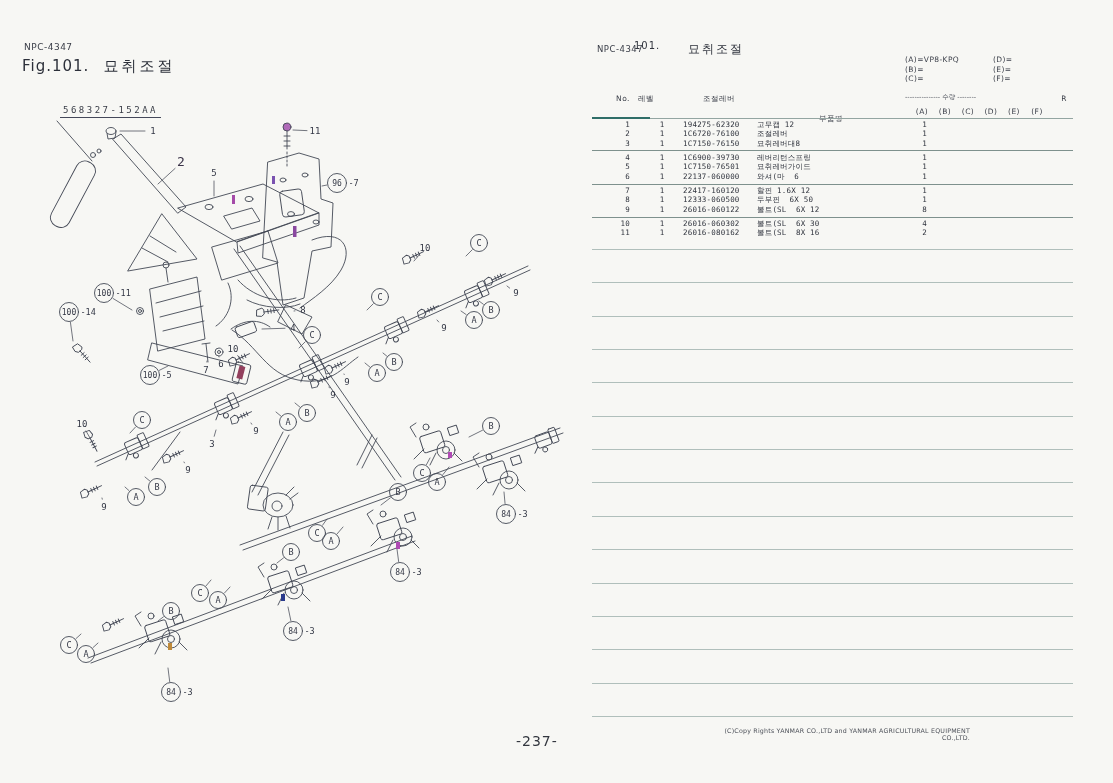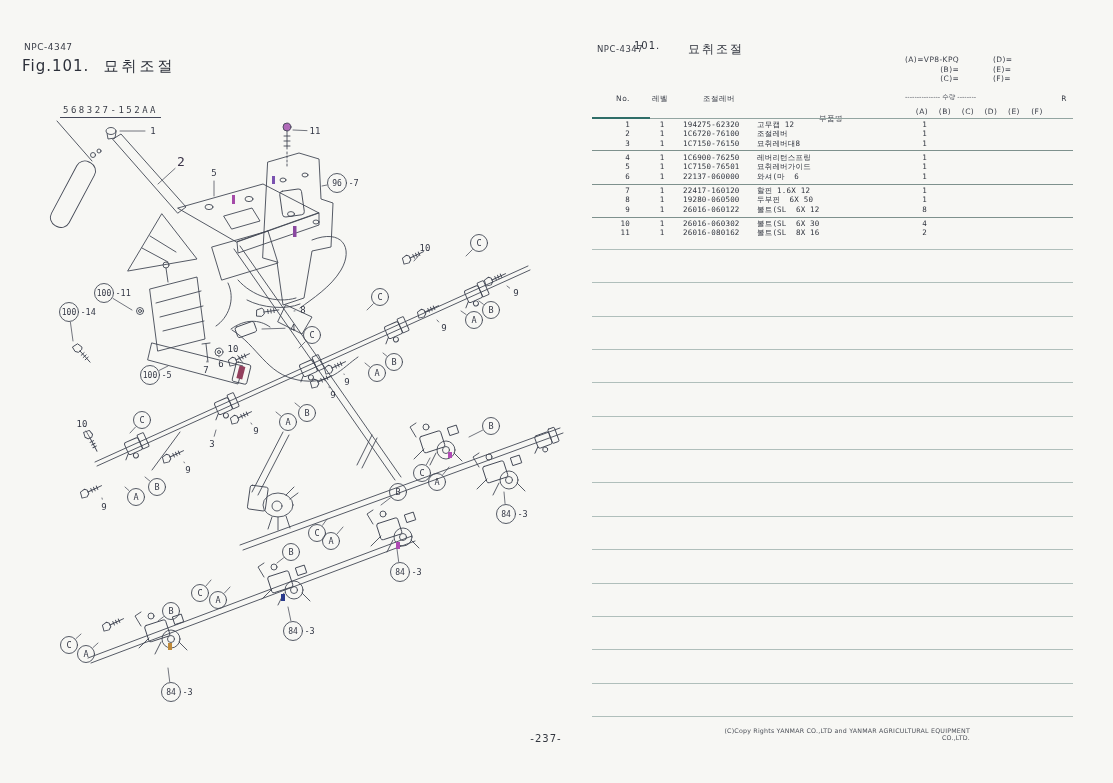--- a/index.html
+++ b/index.html
@@ -14,38 +14,38 @@
   .fig-title-l .kr{margin-left:14px;letter-spacing:3px;}
   .part-ref{left:60px;top:105px;font-size:9px;letter-spacing:2.5px;color:#383c46;
             border-bottom:1px solid #44485a;padding:0 3px 2px 3px;}
 
   
   .doc-code-r{left:597px;top:44px;font-size:8.5px;letter-spacing:.5px;color:#3a3e48;}
   .fig-no-r{left:634px;top:40px;font-size:10px;letter-spacing:1px;color:#30343e;}
   .fig-title-r{left:688px;top:41px;font-size:12px;letter-spacing:2px;color:#2c303a;}
 
   .legend-col{font-size:7.5px;line-height:9.5px;color:#3a3e48;letter-spacing:.4px;}
-  #legend-a{left:905px;top:55px;text-align:right;}
+  #legend-a{left:905px;top:55px;}
   #legend-b{left:993px;top:55px;}
 
   .th{font-size:7.5px;color:#3a3e48;text-align:center;letter-spacing:.5px;}
   .qty-dash{left:905px;top:93px;width:162px;font-size:6.5px;color:#4a4e58;white-space:nowrap;}
   .hline{height:1px;background:#93a5a1;}
   .sep{height:1px;background:#7e918d;}
   .empty-line{height:1px;background:#b0bfbb;}
 
   .trow{position:absolute;height:9.5px;font-size:7.5px;letter-spacing:.2px;color:#30343e;}
   .trow span{position:absolute;top:0;white-space:pre;}
   .c-no{left:8px;width:30px;text-align:right;}
   .c-lv{left:63px;width:14px;text-align:center;}
   .c-pn{left:91px;}
   .c-nm{left:165px;}
   .c-qa{left:313px;width:22px;text-align:right;}
 
-  .footer-page{left:516px;top:733px;width:60px;text-align:center;font-size:10px;letter-spacing:1px;color:#33373f;}
+  .footer-page{left:516px;top:733px;width:60px;text-align:left;font-size:14px;letter-spacing:1px;color:#33373f;}
   .footer-copy{left:700px;top:727px;width:270px;text-align:right;font-size:6.3px;color:#4c5058;letter-spacing:.2px;}
 
   svg text{font-family:"DejaVu Sans Mono","Liberation Mono",monospace;}
 </style>
 </head>
 <body>
 
 <div class="page">
 
   <div class="abs doc-code-l">NPC-4347</div>
@@ -358,21 +358,21 @@
       <div>(B)=</div>
       <div>(C)=</div>
     </div>
   <div class="abs legend-col" id="legend-b">
       <div>(D)=</div>
       <div>(E)=</div>
       <div>(F)=</div>
     </div>
 
   <div class="abs th" style="left:610px;top:94px;width:26px;">No.</div>
-  <div class="abs th" style="left:645px;top:94px;width:30px;">레벨</div>
+  <div class="abs th" style="left:631px;top:94px;width:30px;">레벨</div>
   <div class="abs th" style="left:688px;top:94px;width:62px;">조절레버</div>
   <div class="abs th" style="left:800px;top:94px;width:62px;margin-top:20px;">부품명</div>
   <div class="abs qty-dash">---------------  수량  --------</div>
   <div class="abs th" style="left:1056px;top:94px;width:16px;">R</div>
   <div id="qty-cols">
       <div class="abs th" style="left: 912px; top: 107px; width: 20px;">(A)</div>
       <div class="abs th" style="left: 935px; top: 107px; width: 20px;">(B)</div>
       <div class="abs th" style="left: 958px; top: 107px; width: 20px;">(C)</div>
       <div class="abs th" style="left: 981px; top: 107px; width: 20px;">(D)</div>
       <div class="abs th" style="left: 1004px; top: 107px; width: 20px;">(E)</div>
@@ -400,21 +400,21 @@
       <div class="trow mono" style="left: 592px; top: 138.5px; width: 481px;">
         <span class="c-no">3</span>
         <span class="c-lv">1</span>
         <span class="c-pn">1C7150-76150</span>
         <span class="c-nm">묘취레버대8</span>
         <span class="c-qa">1</span>
       </div>
       <div class="trow mono" style="left: 592px; top: 152.5px; width: 481px;">
         <span class="c-no">4</span>
         <span class="c-lv">1</span>
-        <span class="c-pn">1C6900-76250</span>
+        <span class="c-pn">1C6900-39730</span>
         <span class="c-nm">레버리턴스프링</span>
         <span class="c-qa">1</span>
       </div>
       <div class="trow mono" style="left: 592px; top: 162px; width: 481px;">
         <span class="c-no">5</span>
         <span class="c-lv">1</span>
         <span class="c-pn">1C7150-76501</span>
         <span class="c-nm">묘취레버가이드</span>
         <span class="c-qa">1</span>
       </div>
@@ -428,21 +428,21 @@
       <div class="trow mono" style="left: 592px; top: 185.5px; width: 481px;">
         <span class="c-no">7</span>
         <span class="c-lv">1</span>
         <span class="c-pn">22417-160120</span>
         <span class="c-nm">할핀 1.6X 12</span>
         <span class="c-qa">1</span>
       </div>
       <div class="trow mono" style="left: 592px; top: 195px; width: 481px;">
         <span class="c-no">8</span>
         <span class="c-lv">1</span>
-        <span class="c-pn">19280-060500</span>
+        <span class="c-pn">12333-060500</span>
         <span class="c-nm">두부핀  6X 50</span>
         <span class="c-qa">1</span>
       </div>
       <div class="trow mono" style="left: 592px; top: 204.5px; width: 481px;">
         <span class="c-no">9</span>
         <span class="c-lv">1</span>
         <span class="c-pn">26016-060122</span>
         <span class="c-nm">볼트(SL  6X 12</span>
         <span class="c-qa">8</span>
       </div>

